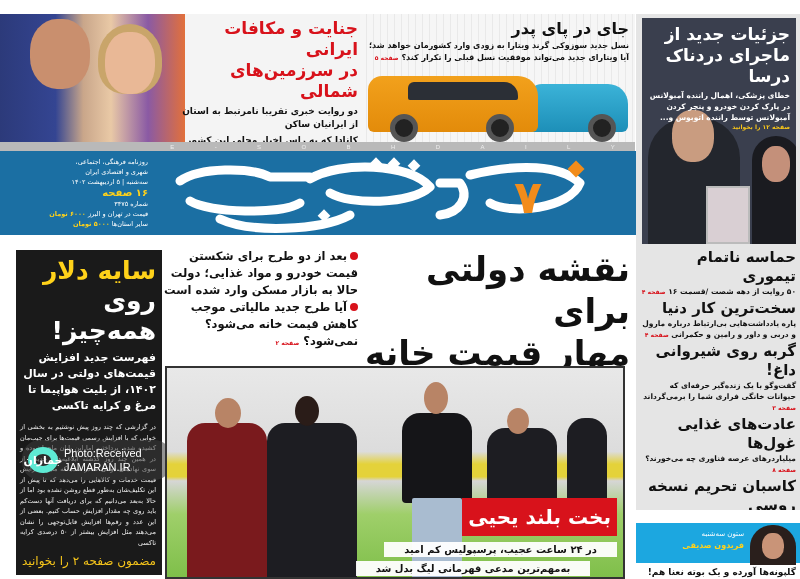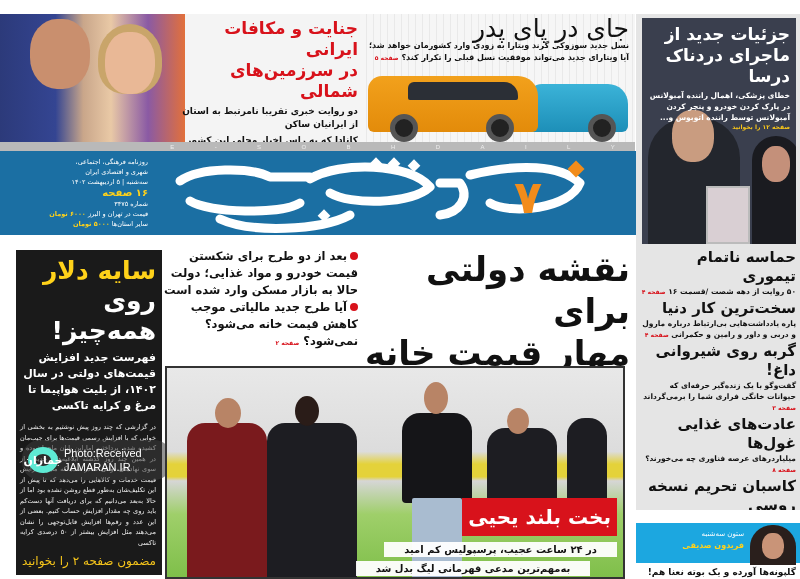--- a/index.html
+++ b/index.html
@@ -18,21 +18,21 @@
   #top-left .photo .face2 { z-index:1; }
   #top-left .text { position: absolute; right: 2px; top: 4px; width: 178px; text-align: right; }
   .h-red { color: #d8121b; font-weight: bold; font-family: "DejaVu Sans", sans-serif; }
   #top-left .h-red { font-size: 17px; line-height: 21px; }
   #top-left .sub { font-size: 9px; font-weight: bold; line-height: 13px; margin-top: 3px; }
   .pg { color: #d8121b; font-size: 6px; font-weight: bold; }
 
   
   #top-mid { left: 360px; top: 14px; width: 275px; height: 128px; background: repeating-linear-gradient(90deg, #f6f6f6 0 6px, #e9e9e9 6px 7px); overflow: hidden; }
   #top-mid .text { position: absolute; right: 6px; top: 4px; width: 265px; text-align: right; }
-  #top-mid .h-black { font-size: 25px; font-weight: normal; line-height: 22px; color:#111; }
+  #top-mid .h-black { font-size: 16px; font-weight: bold; line-height: 22px; color:#111; }
   #top-mid .sub { font-size: 8px; font-weight: bold; line-height: 12px; }
   .car { position:absolute; border-radius: 14px 20px 6px 6px; }
   #car-orange { left: 8px; top: 62px; width: 170px; height: 56px; background: linear-gradient(180deg,#f2a11c,#e38b0a); z-index: 2; }
   #car-orange .win { position:absolute; left:40px; top:6px; width:110px; height:18px; background:#2b2f36; border-radius:6px 14px 2px 2px; }
   #car-blue { left: 168px; top: 70px; width: 100px; height: 48px; background: linear-gradient(180deg,#3bb3d8,#1d8fb8); z-index: 1; }
   .wheel { position:absolute; width:28px; height:28px; border-radius:50%; background:#222; border:5px solid #555; bottom:-10px; }
 
   
   #brand-strip { left: 150px; top: 142px; width: 485px; height: 9px; background: #b9b9b9; display:flex; justify-content: space-around; align-items:center; direction:ltr; }
   #brand-strip span { font-size: 6px; color: #eee; font-family: "Liberation Sans", sans-serif; }

